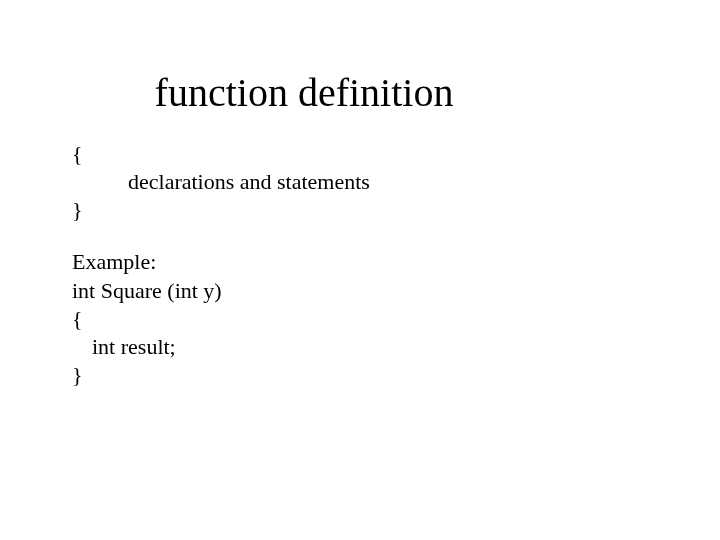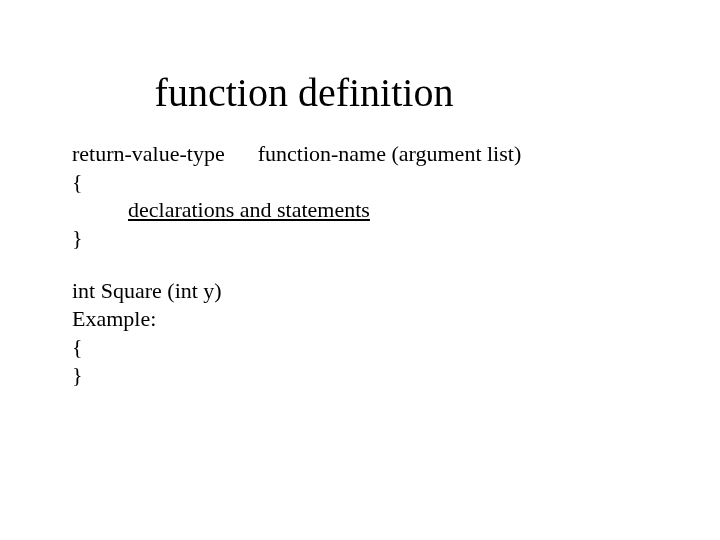--- a/index.html
+++ b/index.html
@@ -28,48 +28,47 @@
     font-size: 22px;
     line-height: 1.28;
     padding-left: 72px;
     padding-right: 60px;
   }
   .syntax-line1 {
     white-space: pre;
   }
   .indent1 {
     padding-left: 56px;
-    text-decoration: underline;
   }
   .indent-small {
     padding-left: 20px;
   }
   .indent-return {
     padding-left: 12px;
   }
   .gap {
     height: 24px;
   }
 </style>
 </head>
 <body>
 
 <div class="slide">
 
   <div class="title">function definition</div>
 
   <div class="body">
 
-    <div class="syntax-line1"><span>return-value-type</span>      <span>function-name (argument list)</span></div>
     <div>{</div>
     <div class="indent1">declarations and statements</div>
     <div>}</div>
 
     <div class="gap"></div>
 
+    <div>Example:</div>
     <div>int Square (int y)</div>
-    <div>Example:</div>
     <div>{</div>
+    <div class="indent-small">int result;</div>
     <div>}</div>
 
   </div>
 
 </div>
 
 </body></html>

